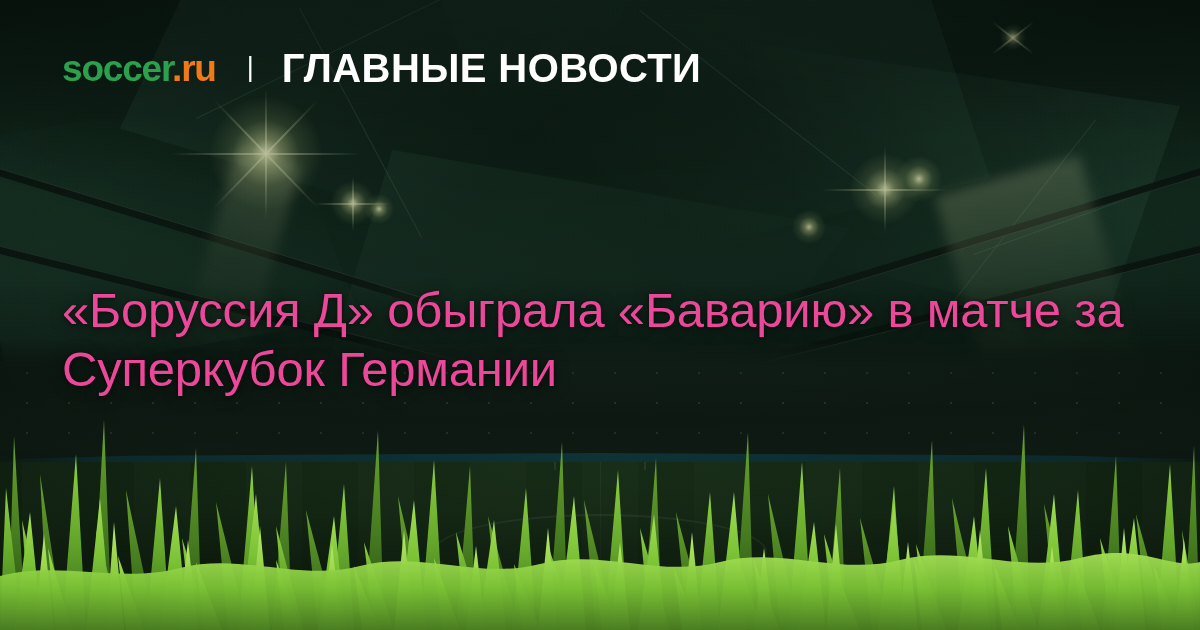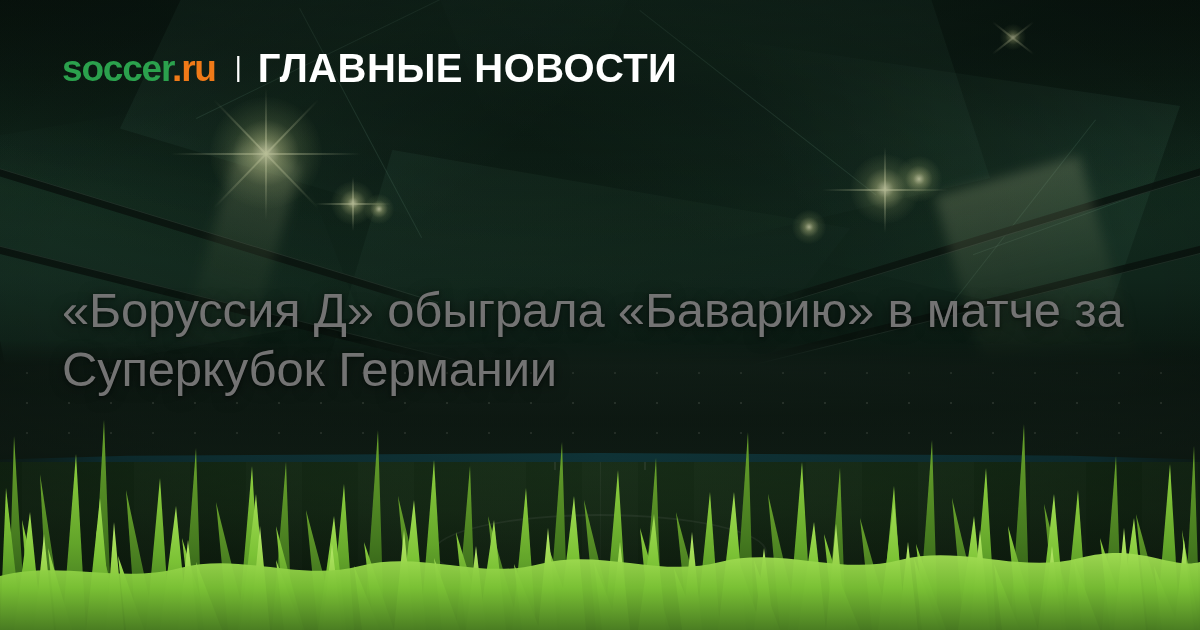--- a/index.html
+++ b/index.html
@@ -169,40 +169,40 @@
   
   .grass{
     position:absolute; left:0; right:0; bottom:0; height:260px;
     pointer-events:none;
   }
   .grass svg{ display:block; width:100%; height:100%; }
 
   
   .header{
     position:absolute; left:62px; top:48px;
-    display:flex; align-items:center; gap:0;
+    display:flex; align-items:center; gap:12px;
     white-space:nowrap;
   }
   .logo{
     font-size:37px; font-weight:700; letter-spacing:-1.2px; line-height:1;
   }
   .logo .soccer{ color:#2ba14d; }
   .logo .ru{ color:#f07a18; }
   .pipe{
     color:#ffffff; font-size:27px; font-weight:400; line-height:1;
     margin:0 16px 0 19px; position:relative; top:-1px;
   }
   .kicker{
     color:#ffffff; font-size:40px; font-weight:700; letter-spacing:.4px; line-height:1;
   }
 
   
   .headline{
     position:absolute; left:62px; top:248px; width:1090px;
-    color:#737373;
+    color:#ec4899;
     font-size:49px;
     font-weight:400;
     line-height:59px;
     letter-spacing:-.2px;
     text-shadow:0 2px 14px rgba(0,0,0,.55), 0 1px 3px rgba(0,0,0,.45);
   }
 </style>
 </head>
 <body>
 

